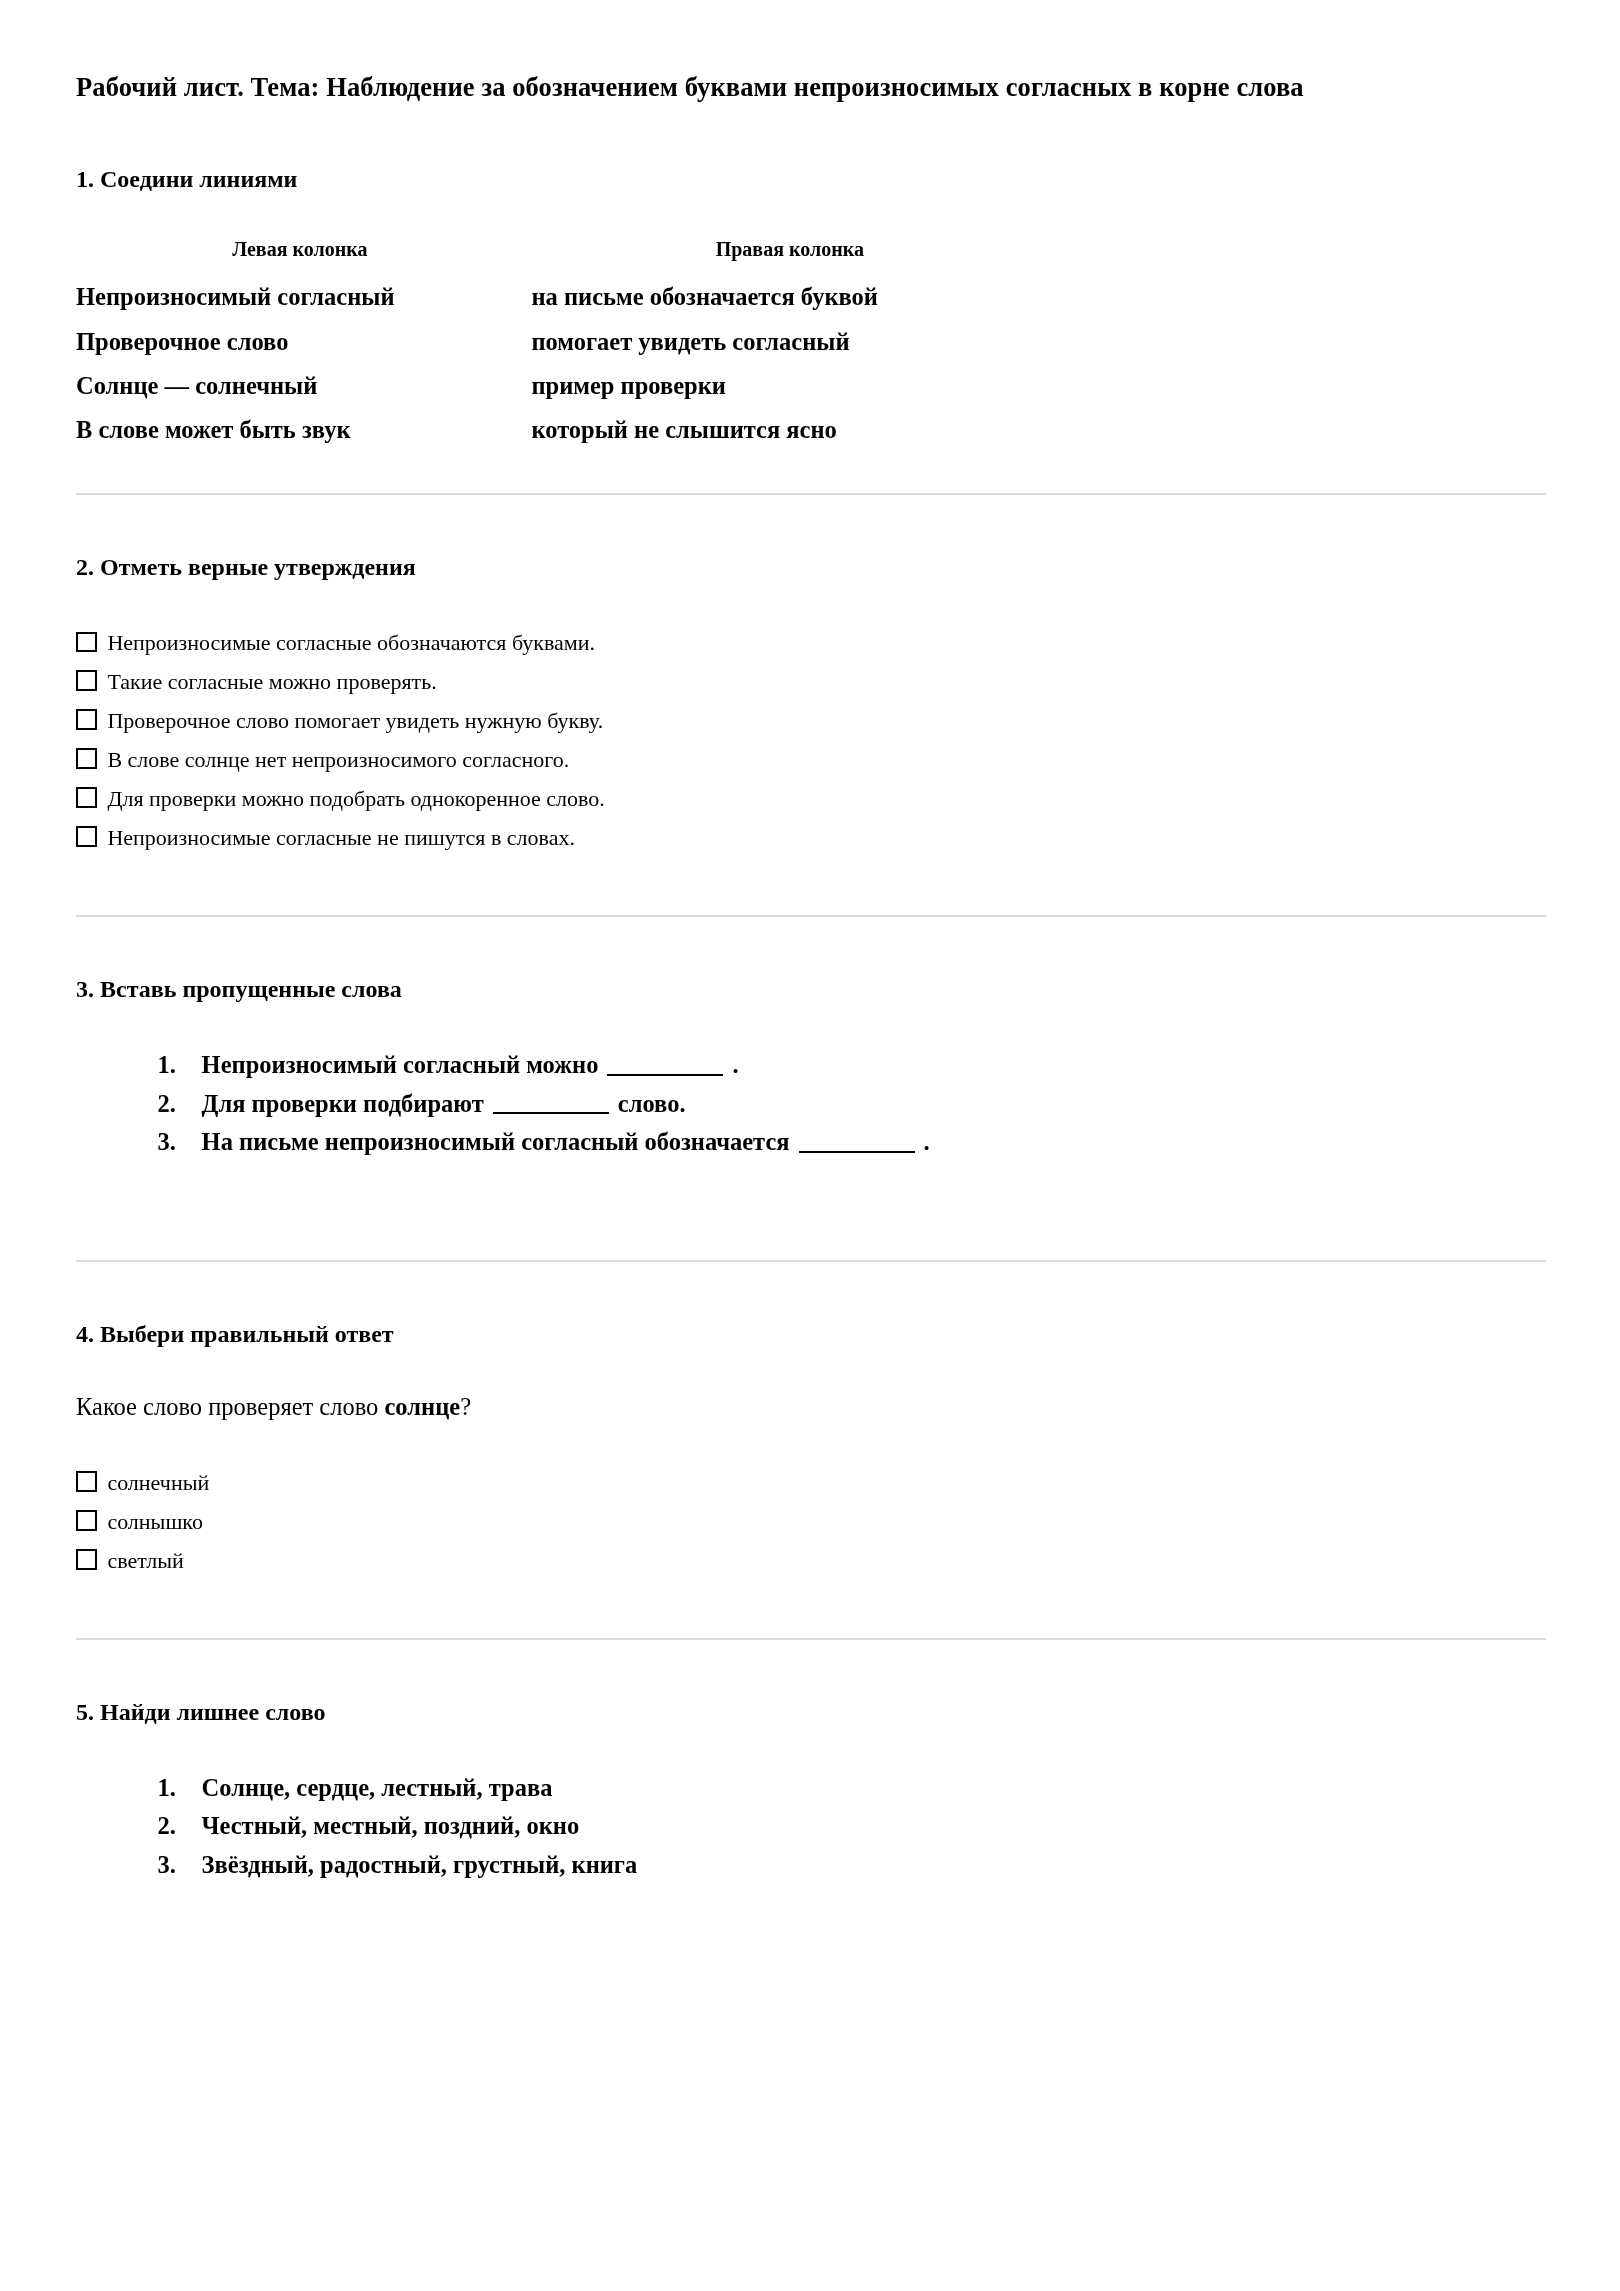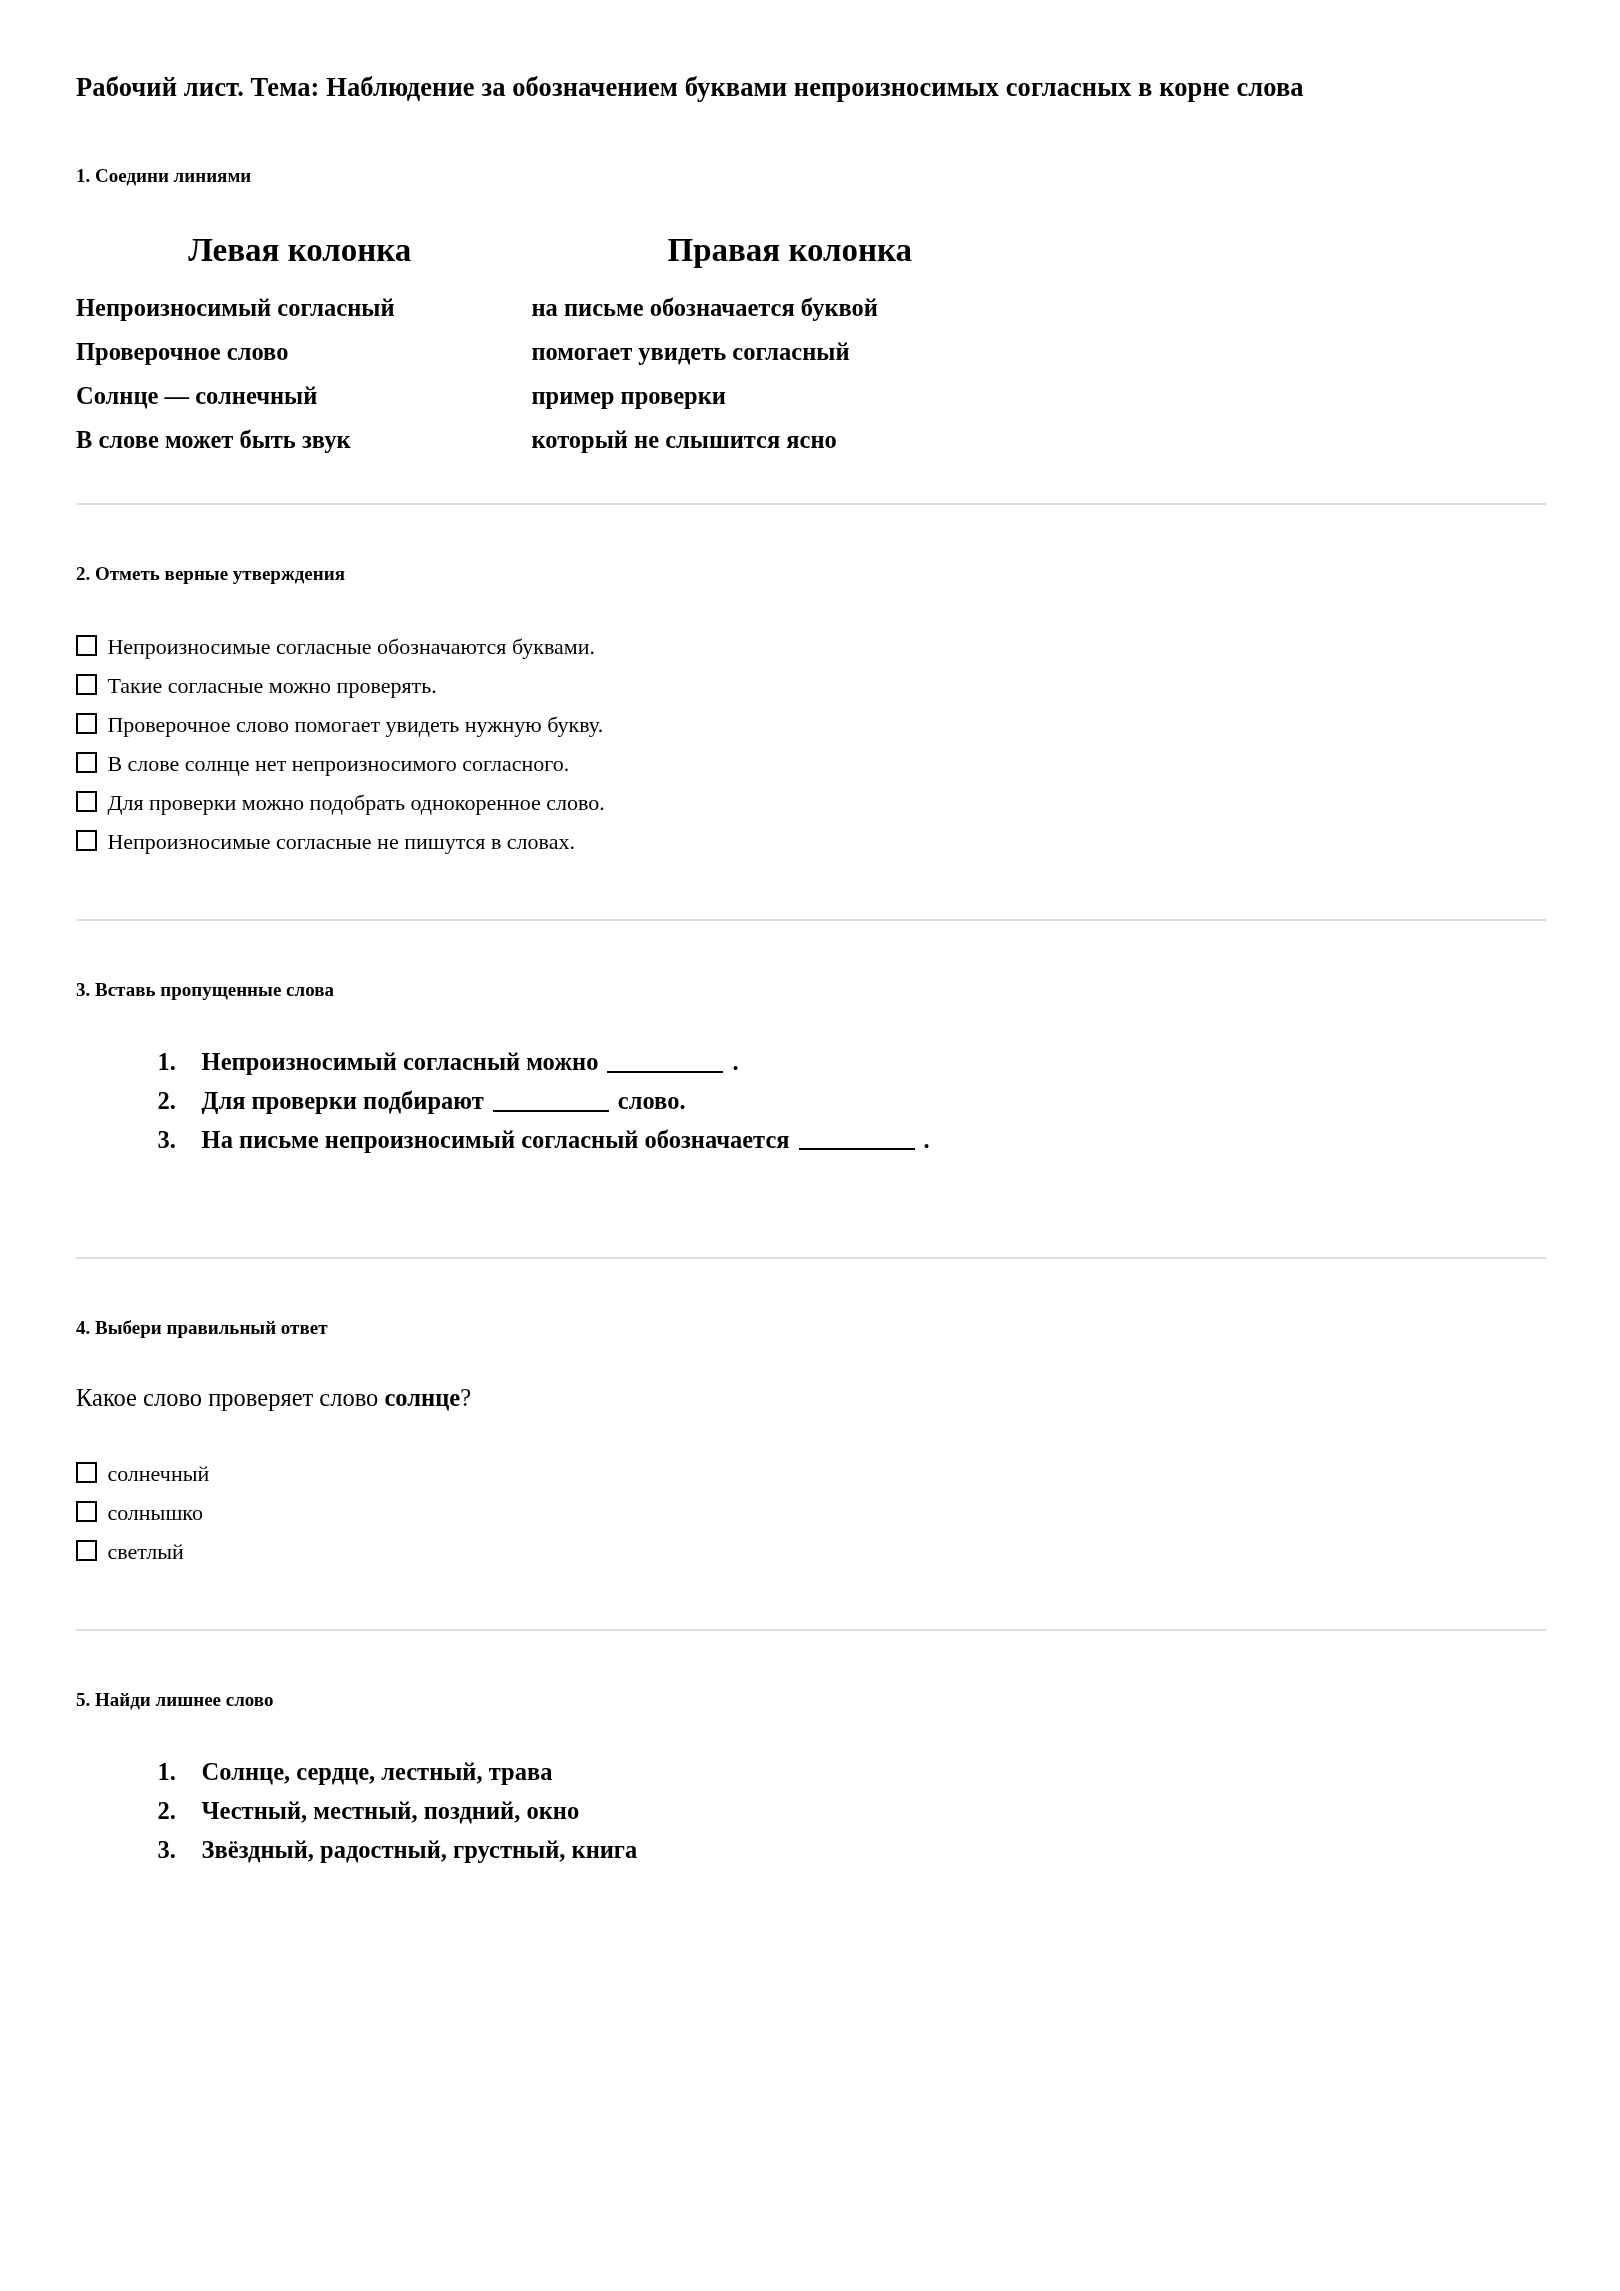--- a/index.html
+++ b/index.html
@@ -29,21 +29,21 @@
     font-size: 26.5px;
     font-weight: bold;
     line-height: 1.42;
     margin: 0 0 0 0;
     letter-spacing: 0.1px;
     max-width: 1475px;
   }
 
   
   .section-heading {
-    font-size: 19px;
+    font-size: 24px;
     font-weight: bold;
     margin: 0;
     line-height: 1.3;
   }
 
   .block-gap-lg { height: 57px; }
   .block-gap-md { height: 41px; }
 
   
   .divider {
@@ -57,21 +57,21 @@
   
   .match-table {
     border-collapse: collapse;
     width: 100%;
     max-width: 980px;
     table-layout: fixed;
   }
   .match-table col.col-left  { width: 412px; }
   .match-table col.col-right { width: 490px; }
   .match-table th {
-    font-size: 33px;
+    font-size: 20px;
     font-weight: bold;
     text-align: center;
     padding: 0 0 13.7px 0;
     line-height: 1.3;
     white-space: nowrap;
   }
   .match-table td {
     font-size: 24.5px;
     font-weight: bold;
     text-align: left;

